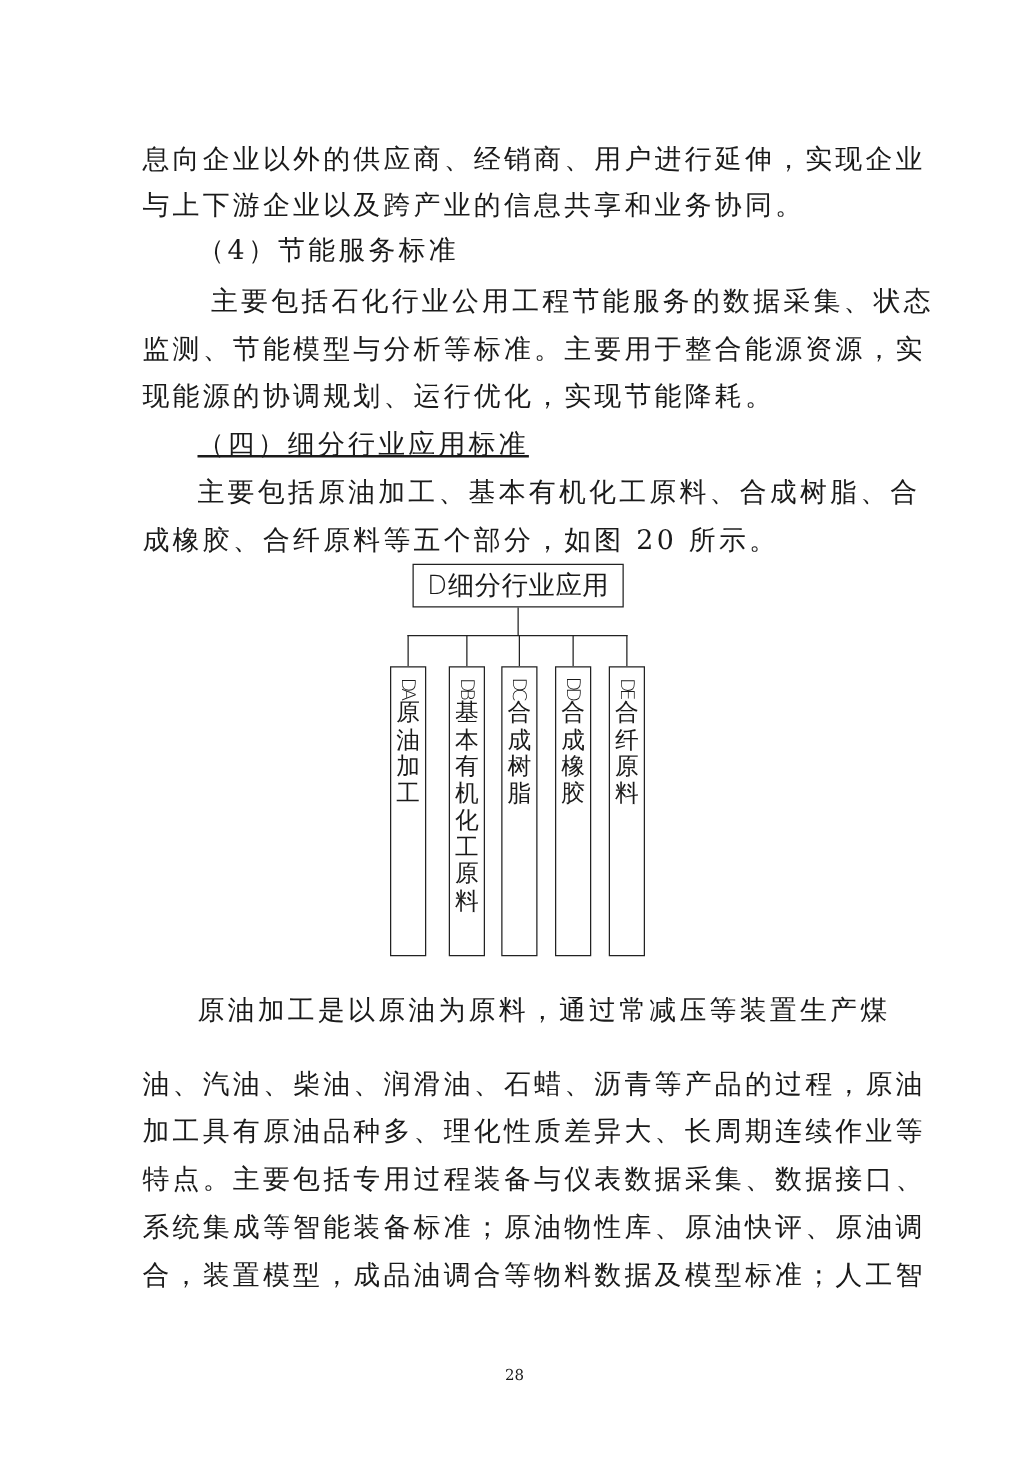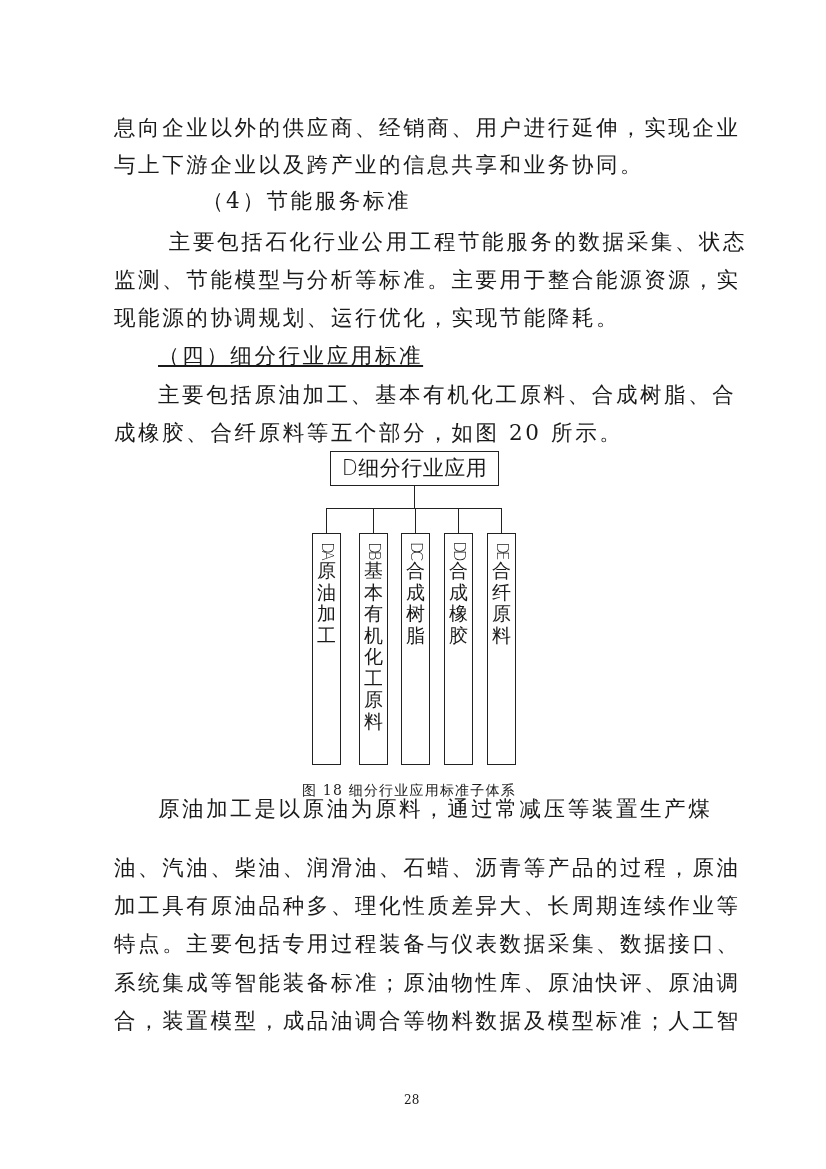--- a/index.html
+++ b/index.html
@@ -21,21 +21,21 @@
   .vline { position:absolute; background:#222; width:1.3px; }
   .caption { position:absolute; left:302px; top:780px; font-size:14px; line-height:20px; letter-spacing:1.2px; white-space:nowrap; }
   .pageno { position:absolute; left:404px; top:1093px; font-size:12px; }
 </style>
 </head>
 <body>
 
 <div id="text-body">
     <div class="line" style="top: 113px;">息向企业以外的供应商、经销商、用户进行延伸，实现企业</div>
     <div class="line" style="top: 150px;">与上下游企业以及跨产业的信息共享和业务协同。</div>
-    <div class="line indent" style="top: 186px; margin-left: 44px;">（4）节能服务标准</div>
+    <div class="line indent" style="top: 186px;">（4）节能服务标准</div>
     <div class="line indent" style="top: 227px; text-align: center;">主要包括石化行业公用工程节能服务的数据采集、状态</div>
     <div class="line" style="top: 265px;">监测、节能模型与分析等标准。主要用于整合能源资源，实</div>
     <div class="line" style="top: 303px;">现能源的协调规划、运行优化，实现节能降耗。</div>
     <div class="line indent" style="top: 341px; text-decoration: underline;">（四）细分行业应用标准</div>
     <div class="line indent" style="top: 380px;">主要包括原油加工、基本有机化工原料、合成树脂、合</div>
     <div class="line" style="top: 418px;">成橡胶、合纤原料等五个部分，如图 20 所示。</div>
     <div class="line indent" style="top: 794px;">原油加工是以原油为原料，通过常减压等装置生产煤</div>
     <div class="line" style="top: 853px;">油、汽油、柴油、润滑油、石蜡、沥青等产品的过程，原油</div>
     <div class="line" style="top: 891px;">加工具有原油品种多、理化性质差异大、长周期连续作业等</div>
     <div class="line" style="top: 929px;">特点。主要包括专用过程装备与仪表数据采集、数据接口、</div>
@@ -98,16 +98,15 @@
       <div class="box child" style="left: 487px;">
         <div class="vtext">
           <span class="code">DE</span>
           <span class="ch">合</span>
           <span class="ch">纤</span>
           <span class="ch">原</span>
           <span class="ch">料</span>
         </div>
       </div>
     </div>
-  <div class="caption">图 18  细分行业应用标准子体系</div>
 </div>
 
 <div class="pageno">28</div>
 
 </body></html>

